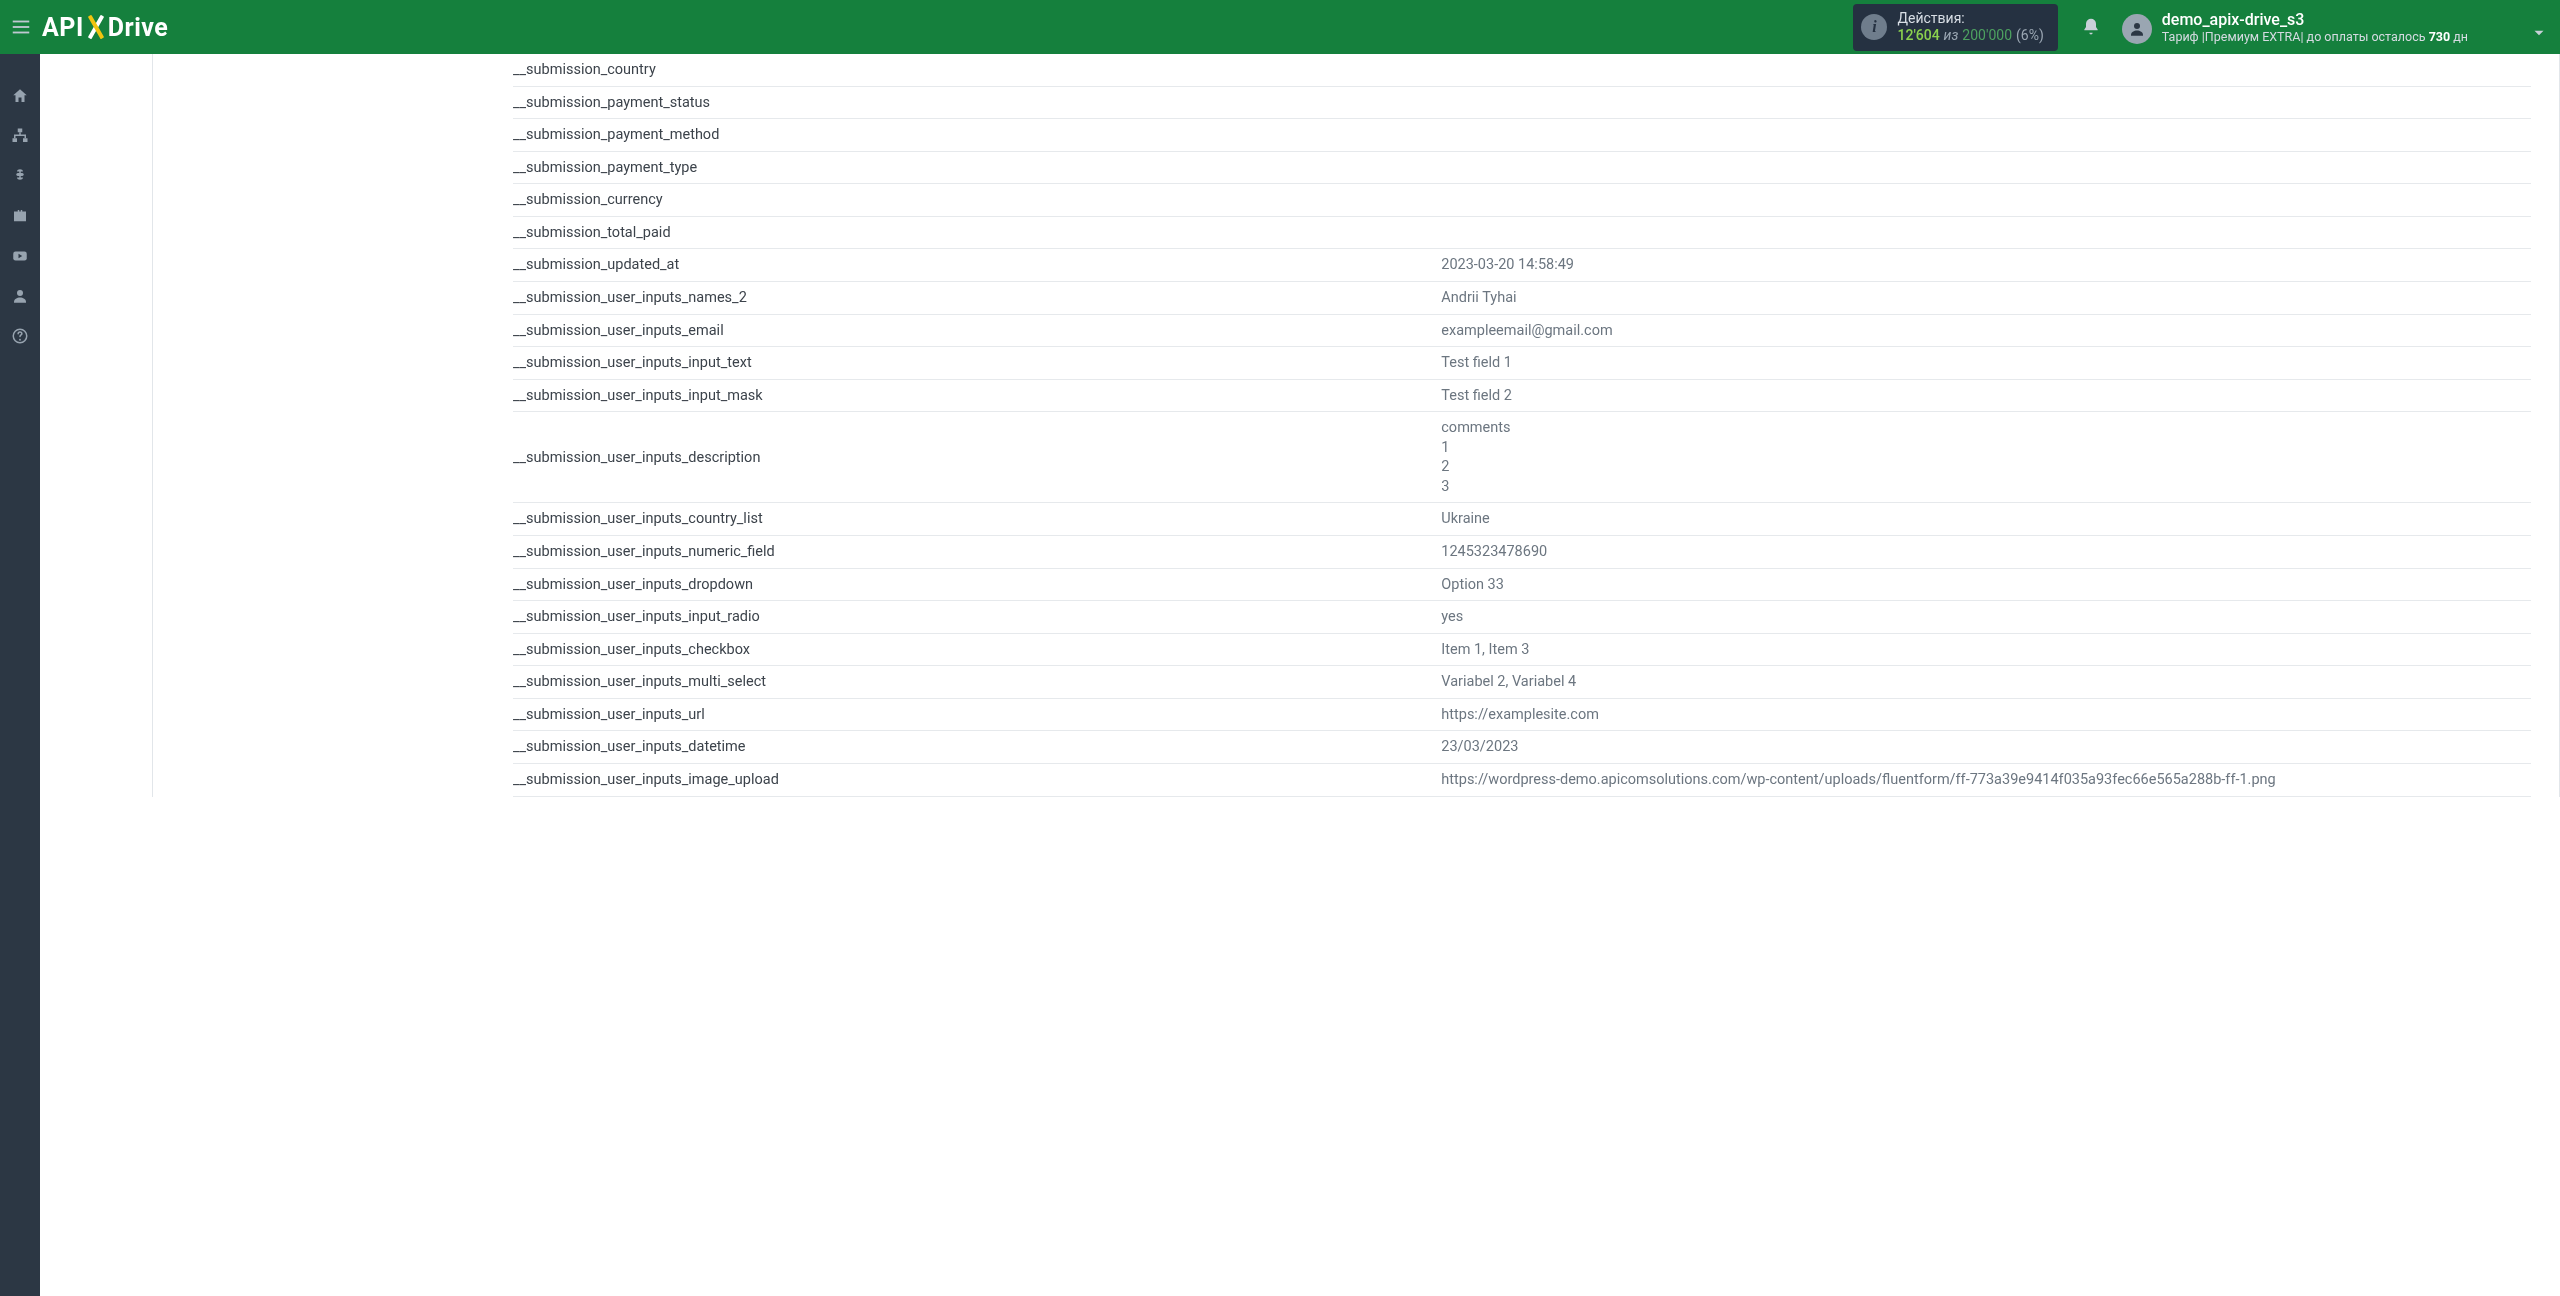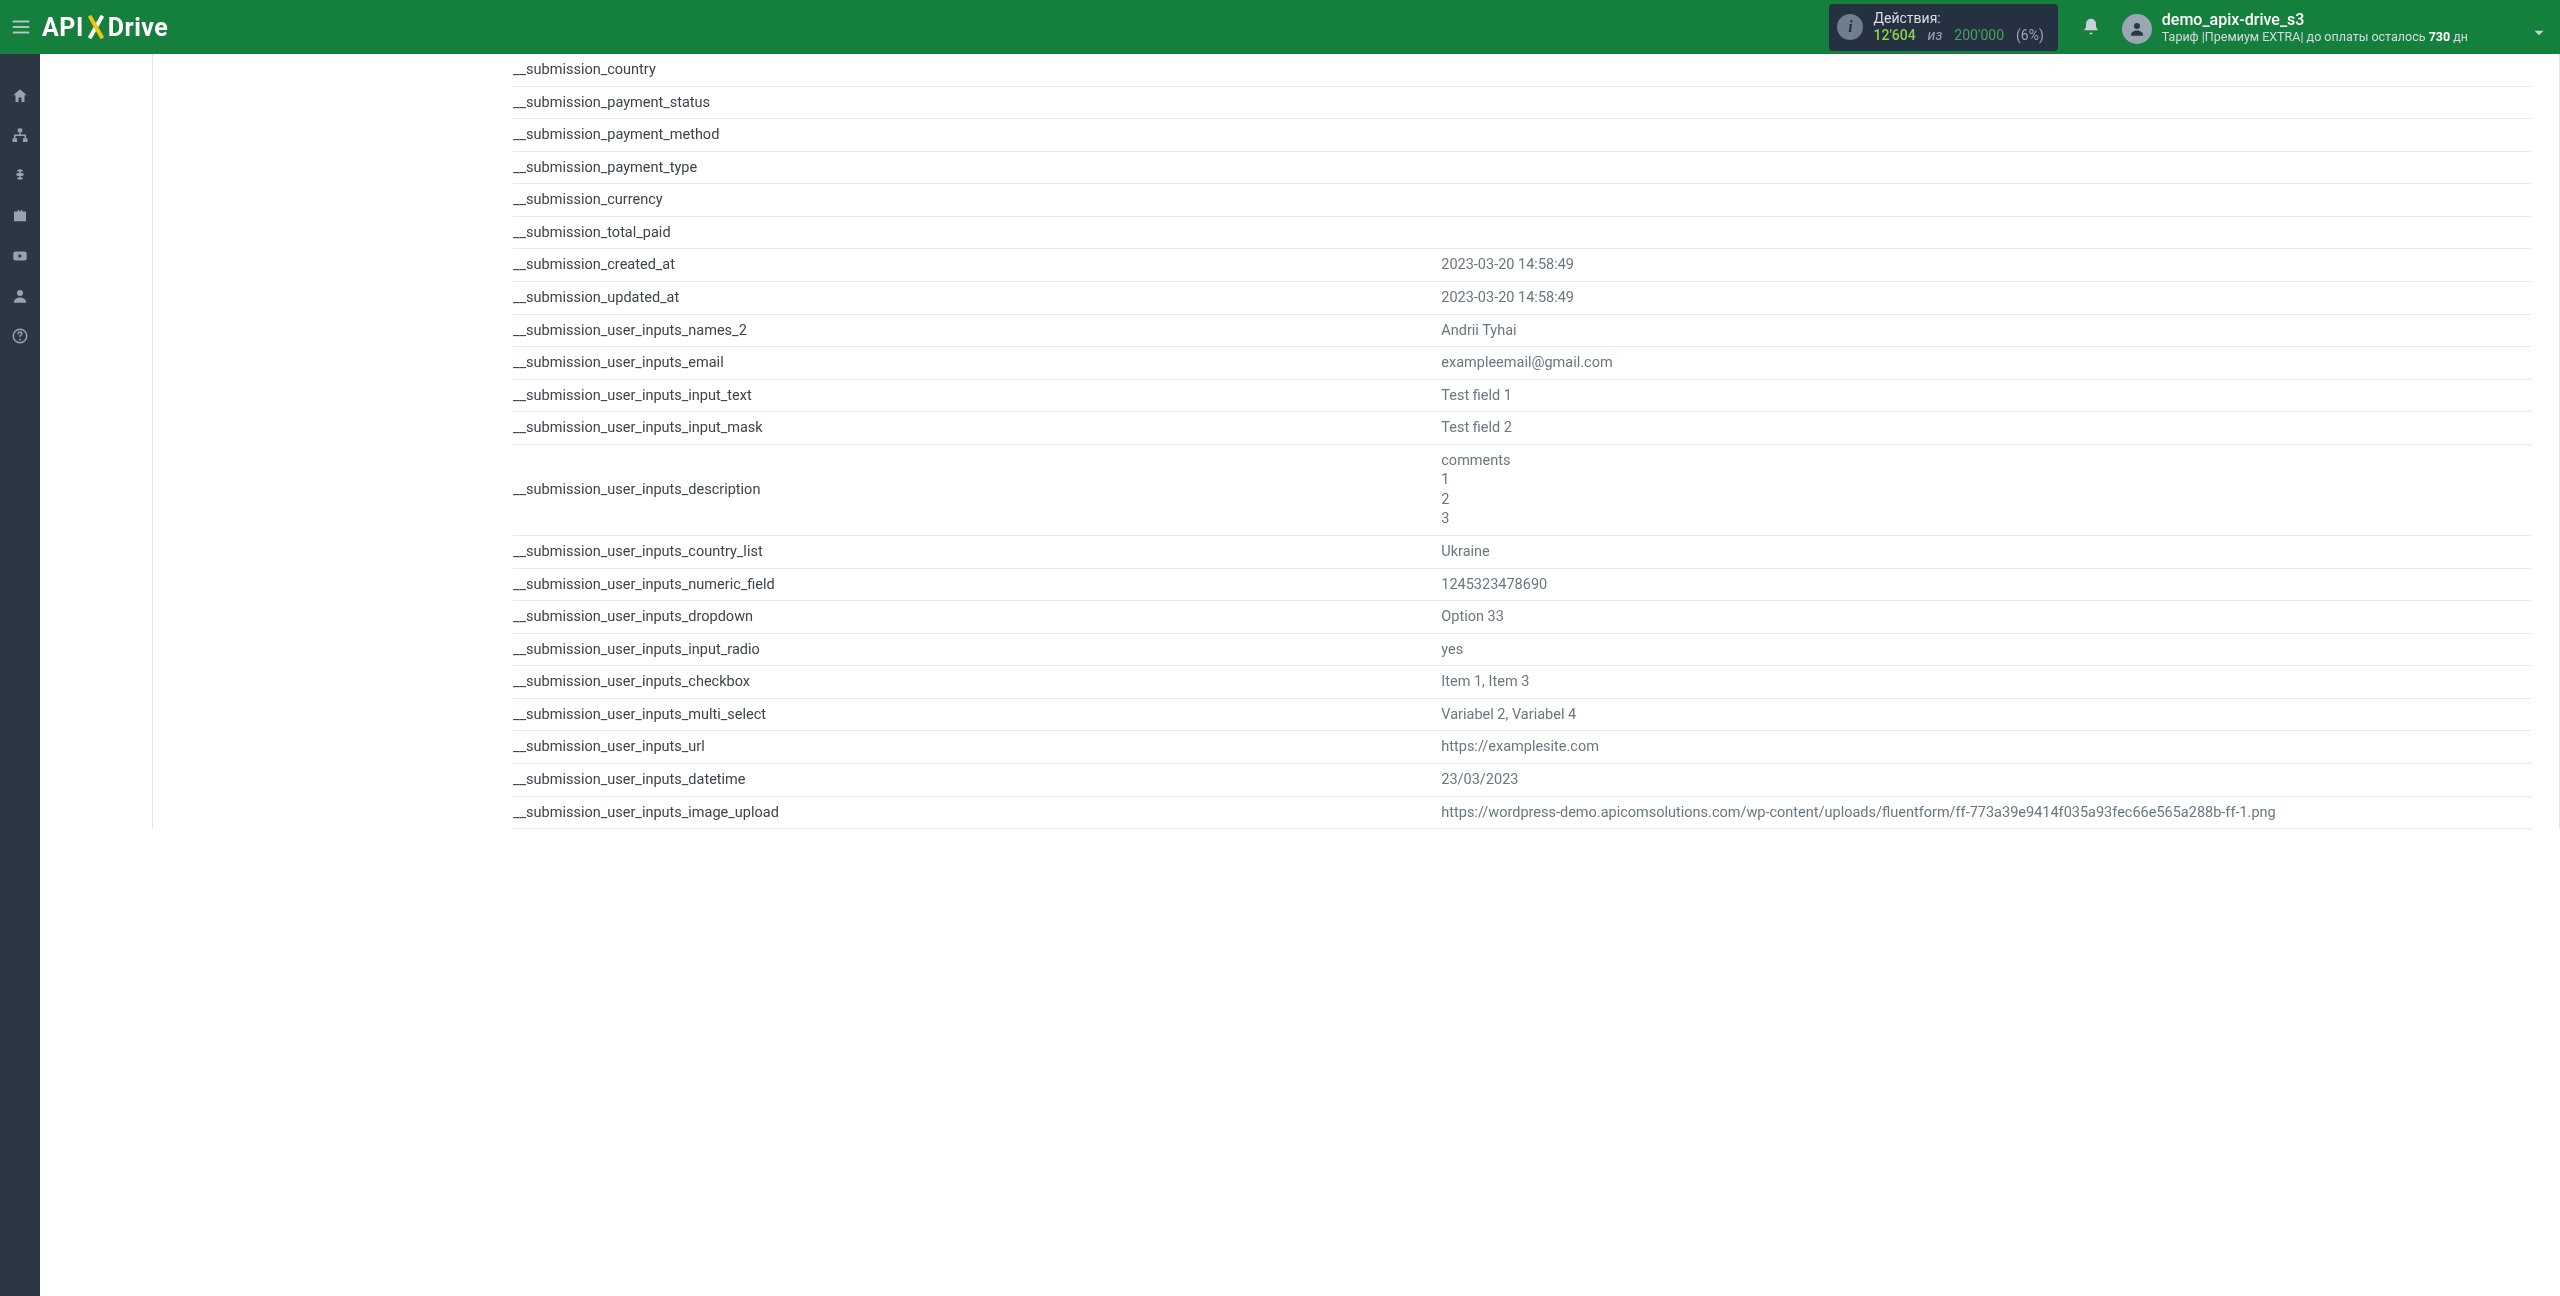--- a/index.html
+++ b/index.html
@@ -58,21 +58,21 @@
   width: 26px; height: 26px; border-radius: 50%;
   background: #6f7d8c; color: #253141;
   display: flex; align-items: center; justify-content: center;
   font-weight: 700; font-style: italic;
   font-family: Georgia, serif;
   margin-right: 10px;
   font-size: 16px;
 }
 .actions-text { font-size: 14px; line-height: 1.25; }
 .actions-label { color: #d8dee5; }
-.actions-line2 { display: flex; gap: 12px; align-items: baseline; }
+.actions-line2 { display: flex; gap: 4px; align-items: baseline; }
 .actions-count { color: #8bd14e; font-weight: 500; }
 .actions-sep { color: #9aa6b2; font-style: italic; }
 .actions-limit { color: #4da160; }
 .actions-pct { color: #9aa6b2; }
 .bell {
   width: 34px; height: 34px;
   display: flex; align-items: center; justify-content: center;
   color: #c8d0d8; cursor: pointer; margin-right: 14px;
 }
 .bell svg { width: 20px; height: 20px; }
@@ -276,24 +276,20 @@
                     </tr>
                     <tr>
                       <td>__submission_currency</td>
                       <td></td>
                     </tr>
                     <tr>
                       <td>__submission_total_paid</td>
                       <td></td>
                     </tr>
                     <tr>
-                      <td>__submission_created_at</td>
-                      <td>2023-03-20 14:58:49</td>
-                    </tr>
-                    <tr>
                       <td>__submission_updated_at</td>
                       <td>2023-03-20 14:58:49</td>
                     </tr>
                     <tr>
                       <td>__submission_user_inputs_names_2</td>
                       <td>Andrii Tyhai</td>
                     </tr>
                     <tr>
                       <td>__submission_user_inputs_email</td>
                       <td>exampleemail@gmail.com</td>

